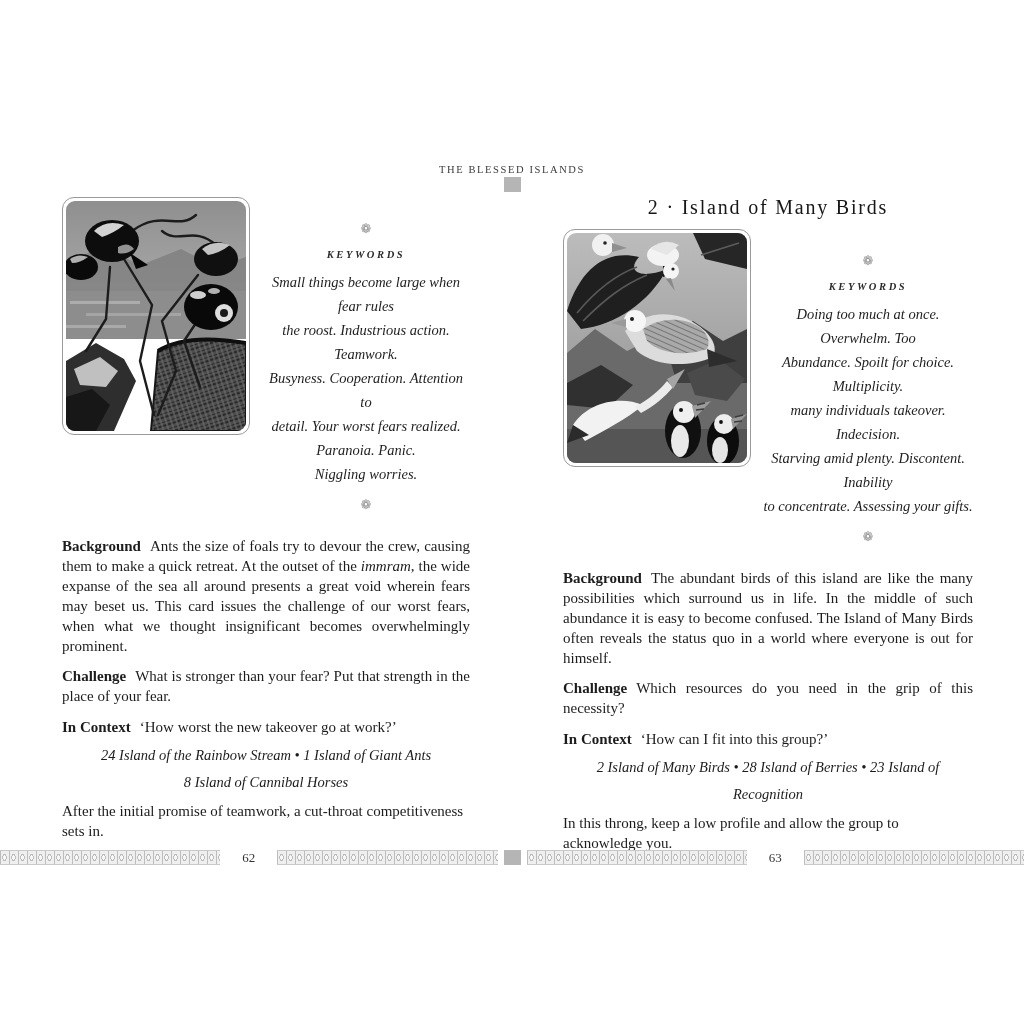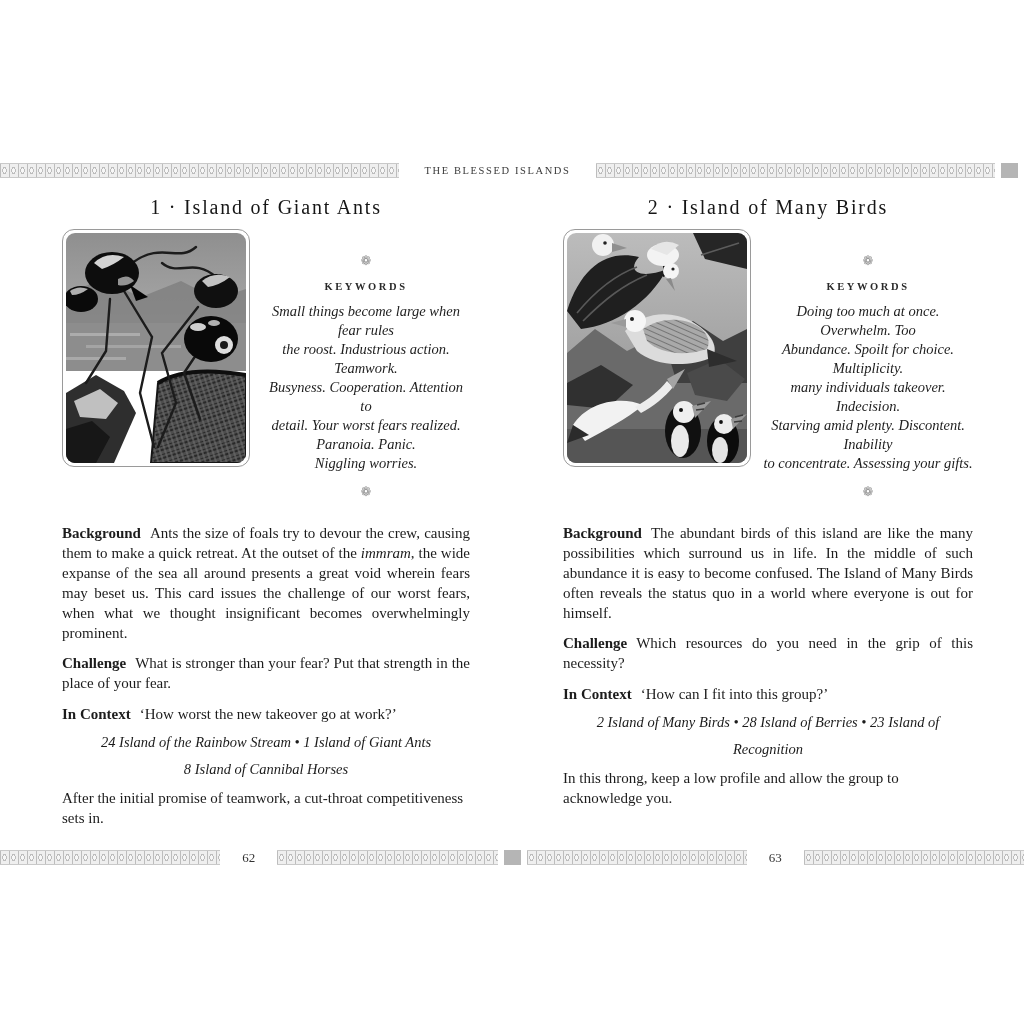--- a/index.html
+++ b/index.html
@@ -1,21 +1,21 @@
 <!DOCTYPE html>
 <html><head>
 <meta charset="utf-8">
 <style>
   html,body{margin:0;padding:0;background:#fff;}
   .canvas{position:relative;width:1024px;height:1024px;background:#fff;overflow:hidden;
           font-family:"Liberation Serif","DejaVu Serif",serif;color:#1c1c1c;}
 
   
   .band{position:absolute;left:0;right:0;display:flex;align-items:center;height:17px;}
-  .band-top{top:162px;}
+  .band-top{top:162px;flex-direction:column;}
   .band-bottom{top:849px;align-items:center;}
   .band-half{flex:1;display:flex;align-items:center;}
   .strip{flex:1;height:13px;
     background-color:#efefef;
     background-image:
       radial-gradient(ellipse 2.6px 4.1px at 4.5px 6.5px,#f7f7f7 52%,#bdbdbd 56%,#bdbdbd 86%,rgba(0,0,0,0) 88%),
       linear-gradient(90deg,#bdbdbd 0,#bdbdbd 1px,rgba(0,0,0,0) 1px);
     background-size:9px 13px,9px 13px;
     background-repeat:repeat-x;
     border-top:1px solid #c9c9c9;border-bottom:1px solid #c9c9c9;}
@@ -32,22 +32,22 @@
               letter-spacing:1.8px;color:#161616;}
 
   .card-row{display:flex;}
   .card-frame{flex:none;width:180px;height:230px;border:1px solid #9a9a9a;border-radius:12px;
               padding:3px;background:#fff;}
   .card-art-wrap{width:180px;height:230px;border-radius:9px;overflow:hidden;}
   .card-art-wrap svg{display:block;}
 
   .keywords{flex:1;padding:25px 0 0 12px;text-align:center;}
   .rosette{font-size:13px;line-height:14px;color:#8d8d8d;}
-  .kw-label{margin:9px 0 5px;font-size:10.5px;font-weight:bold;letter-spacing:2.6px;color:#2a2a2a;}
-  .kw-line{font-style:italic;font-size:14.5px;line-height:19px;color:#1e1e1e;}
+  .kw-label{margin:9px 0 5px;font-size:10.5px;font-weight:bold;letter-spacing:2.6px;color:#2a2a2a;font-style:italic;}
+  .kw-line{font-style:italic;font-size:14.5px;line-height:24px;color:#1e1e1e;}
   .rosette-bottom{margin-top:12px;}
 
   .para{margin:0;text-align:justify;}
   .bg-para{margin-top:24px;}
   .challenge-para{margin-top:10px;}
   .incontext-para{margin-top:11px;text-align:left;}
   .para-label{font-weight:bold;margin-right:9px;}
   .italic{font-style:italic;}
   .refs{margin-top:5px;text-align:center;font-style:italic;font-size:14.5px;line-height:27px;}
   .closing{margin-top:5px;text-align:left;}
@@ -60,21 +60,20 @@
   <div class="band band-top">
     <div class="band-half">
       <div class="strip"></div>
       <div class="band-label">THE BLESSED ISLANDS</div>
       <div class="strip"></div>
     </div>
     <div class="band-center"></div>
   </div>
 
   <div class="page page-left">
-    <h2 class="card-title">1 · Island of Giant Ants</h2>
 
     <div class="card-row">
       <div class="card-frame">
         <div class="card-art-wrap">
           <svg width="180" height="230" viewBox="0 0 180 230" xmlns="http://www.w3.org/2000/svg">
             <defs>
               <linearGradient id="skyA" x1="0" y1="0" x2="0" y2="1">
                 <stop offset="0" stop-color="#8f8f8f"></stop>
                   <stop offset="1" stop-color="#b3b3b3"></stop>
               </linearGradient>

